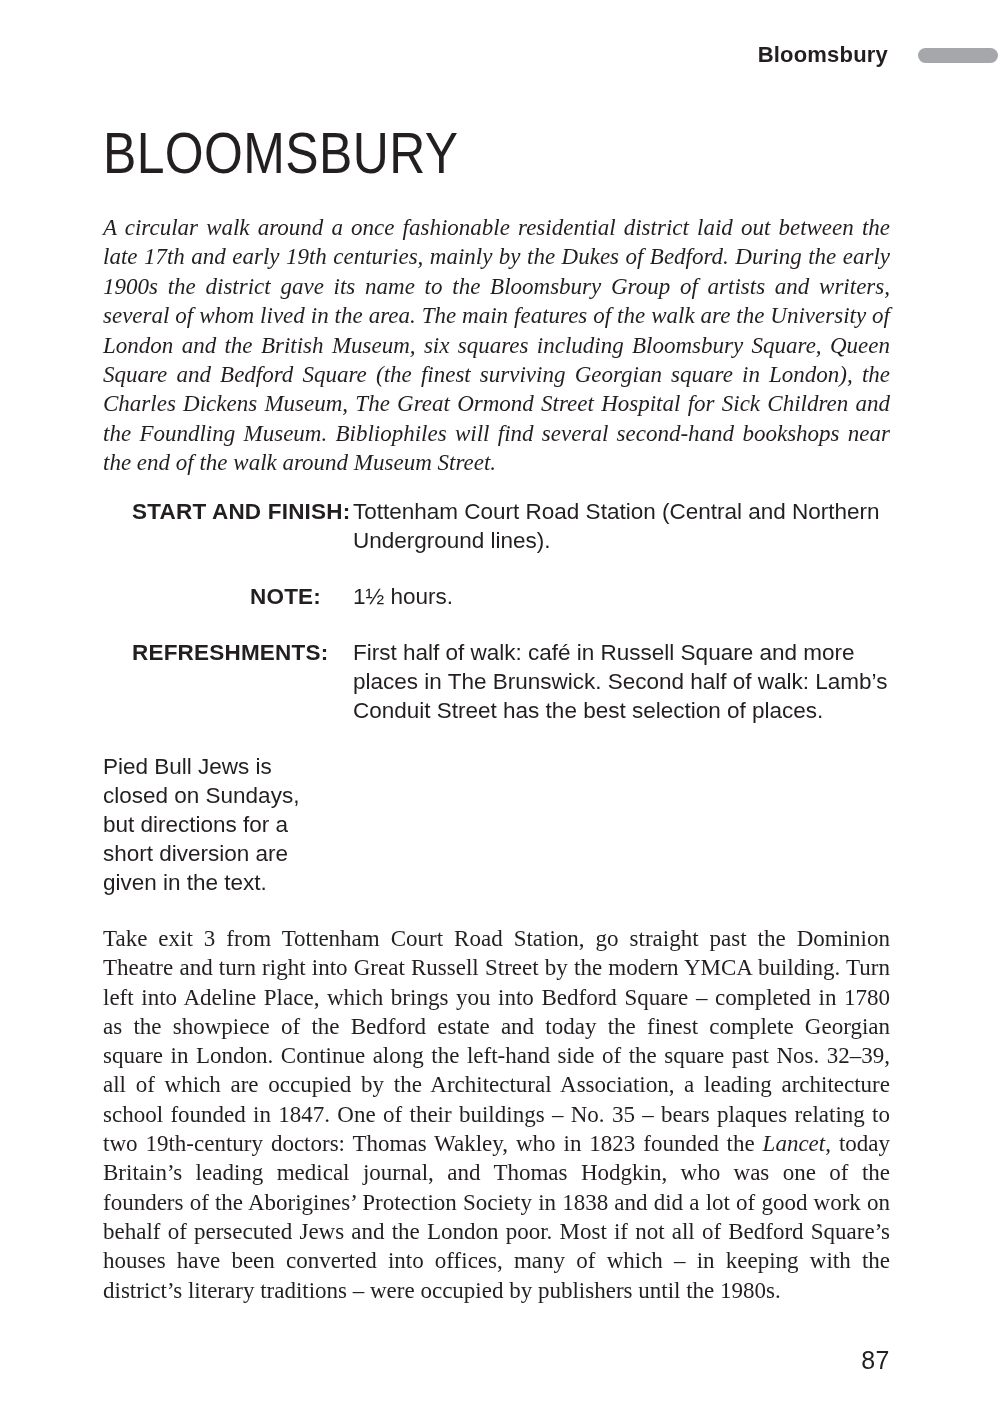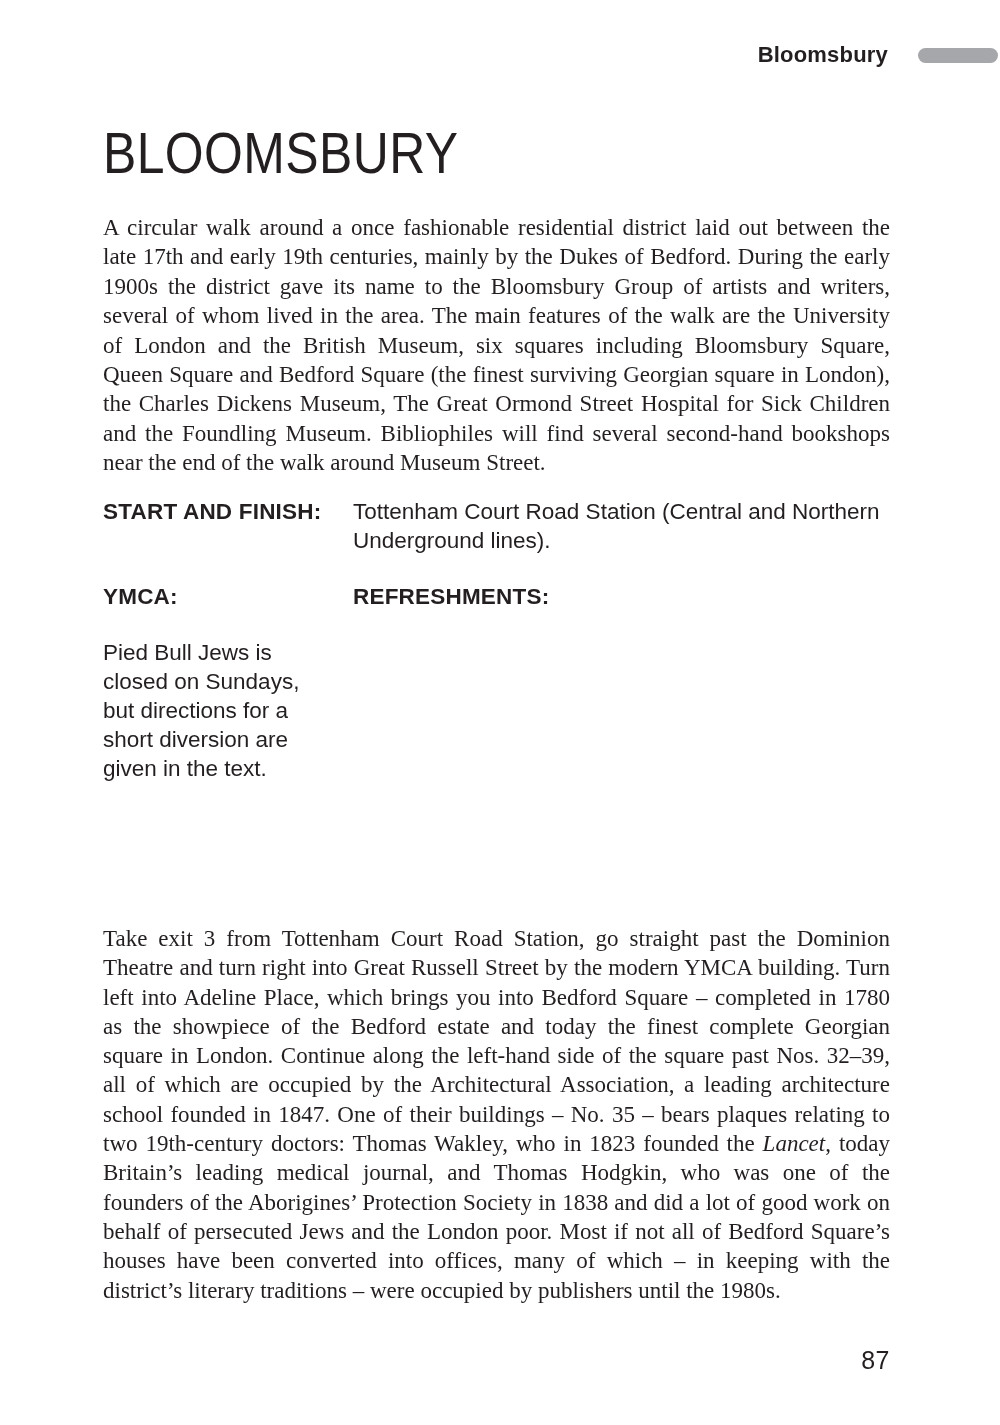--- a/index.html
+++ b/index.html
@@ -50,39 +50,41 @@
 
   .intro-paragraph {
     position: absolute;
     top: 213px;
     left: 103px;
     width: 787px;
     font-family: "Liberation Serif", serif;
     font-size: 23px;
     line-height: 29.4px;
     text-align: justify;
+    font-style: italic;
   }
 
   .info-list {
     position: absolute;
     top: 497px;
     left: 103px;
     width: 787px;
     display: grid;
     grid-template-columns: 218px 1fr;
     column-gap: 32px;
     row-gap: 27px;
     font-size: 22.5px;
     line-height: 29px;
   }
   .info-label {
     font-weight: bold;
-    text-align: left;
+    text-align: right;
     letter-spacing: 0.2px;
     white-space: nowrap;
+    margin-left: 29px;
   }
   .info-value {
     max-width: 540px;
   }
 
   .body-paragraph {
     position: absolute;
     top: 924px;
     left: 103px;
     width: 787px;
@@ -111,22 +113,24 @@
 
 <h1 class="page-title">BLOOMSBURY</h1>
 
 <p class="intro-paragraph">A circular walk around a once fashionable residential district laid out between the late 17th and early 19th centuries, mainly by the Dukes of Bedford. During the early 1900s the district gave its name to the Bloomsbury Group of artists and writers, several of whom lived in the area. The main features of the walk are the University of London and the British Museum, six squares including Bloomsbury Square, Queen Square and Bedford Square (the finest surviving Georgian square in London), the Charles Dickens Museum, The Great Ormond Street Hospital for Sick Children and the Foundling Museum. Bibliophiles will find several second-hand bookshops near the end of the walk around Museum Street.</p>
 
 <div class="info-list">
   <div class="info-label">START AND FINISH:</div>
   <div class="info-value">Tottenham Court Road Station (Central and Northern Underground lines).</div>
 
 
-  <div class="info-label">YMCA:</div>
+  <div class="info-label">NOTE:</div>
+  <div class="info-value">1½ hours.</div>
 
   <div class="info-label">REFRESHMENTS:</div>
+  <div class="info-value">First half of walk: café in Russell Square and more places in The Brunswick. Second half of walk: Lamb’s Conduit Street has the best selection of places.</div>
 
   <div class="info-value">Pied Bull Jews is closed on Sundays, but directions for a short diversion are given in the text.</div>
 </div>
 
 <p class="body-paragraph"><span>Take exit 3 from Tottenham Court Road Station, go straight past the Dominion Theatre and turn right into Great Russell Street by the modern YMCA building. Turn left into Adeline Place, which brings you into Bedford Square – completed in 1780 as the showpiece of the Bedford estate and today the finest complete Georgian square in London. Continue along the left-hand side of the square past Nos. 32–39, all of which are occupied by the Architectural Association, a leading architecture school founded in 1847. One of their buildings – No. 35 – bears plaques relating to two 19th-century doctors: Thomas Wakley, who in 1823 founded the </span><em>Lancet</em><span>, today Britain’s leading medical journal, and Thomas Hodgkin, who was one of the founders of the Aborigines’ Protection Society in 1838 and did a lot of good work on behalf of persecuted Jews and the London poor. Most if not all of Bedford Square’s houses have been converted into offices, many of which – in keeping with the district’s literary traditions – were occupied by publishers until the 1980s.</span></p>
 
 <div class="page-number">87</div>
 
 </body></html>

